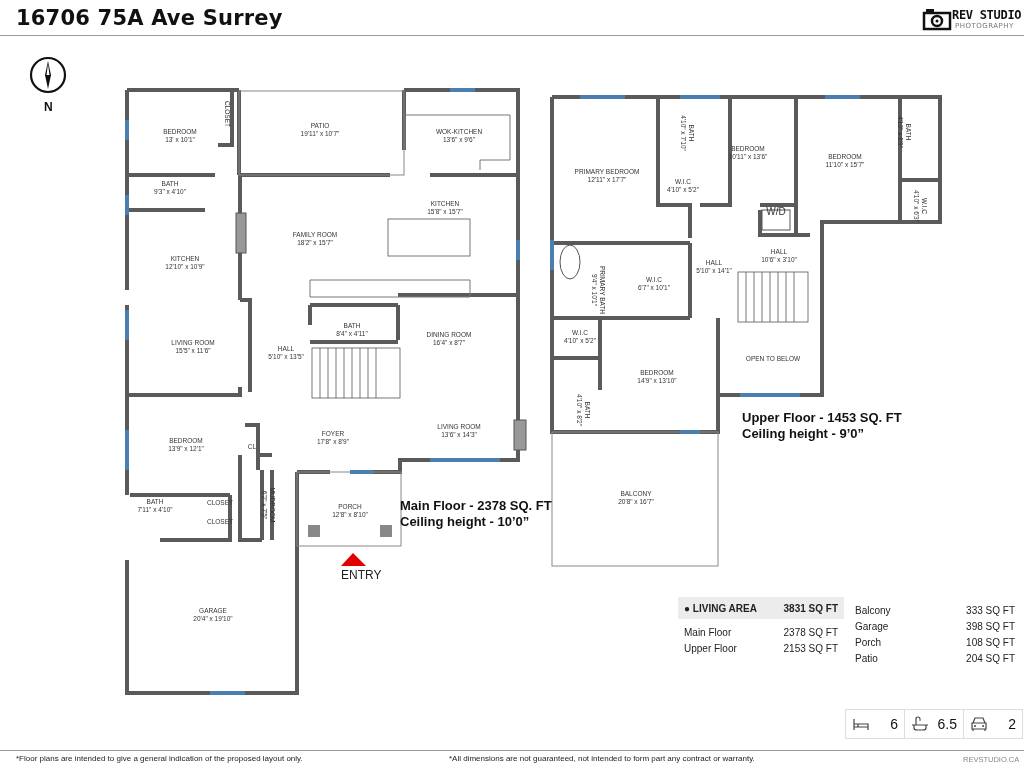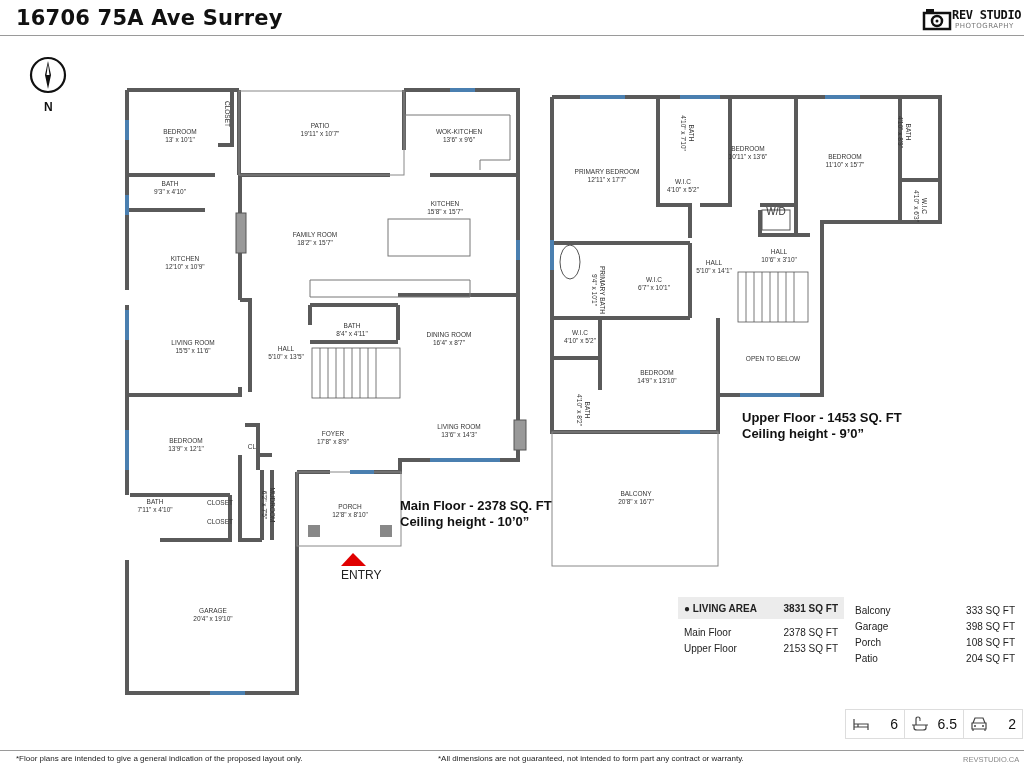--- a/index.html
+++ b/index.html
@@ -379,14 +379,14 @@
         <path d="M3 7 L5 2 H13 L15 7 M2 7 H16 V13 H2 Z M3 13 V15 M15 13 V15" fill="none" stroke="#444" stroke-width="1.2"></path>
         <circle cx="5" cy="10" r="1" fill="#444"></circle>
         <circle cx="13" cy="10" r="1" fill="#444"></circle>
       </svg>
     <span>2</span>
   </div>
 </div>
 
 <div class="abs hr-bot"></div>
 <div class="abs foot" style="left:16px">*Floor plans are intended to give a general indication of the proposed layout only.</div>
-<div class="abs foot" style="left:438px">*All dimensions are not guaranteed, not intended to form part any contract or warranty.</div>
+<div class="abs foot" style="left:449px">*All dimensions are not guaranteed, not intended to form part any contract or warranty.</div>
 <div class="abs foot-r">REVSTUDIO.CA</div>
 
 </body></html>

